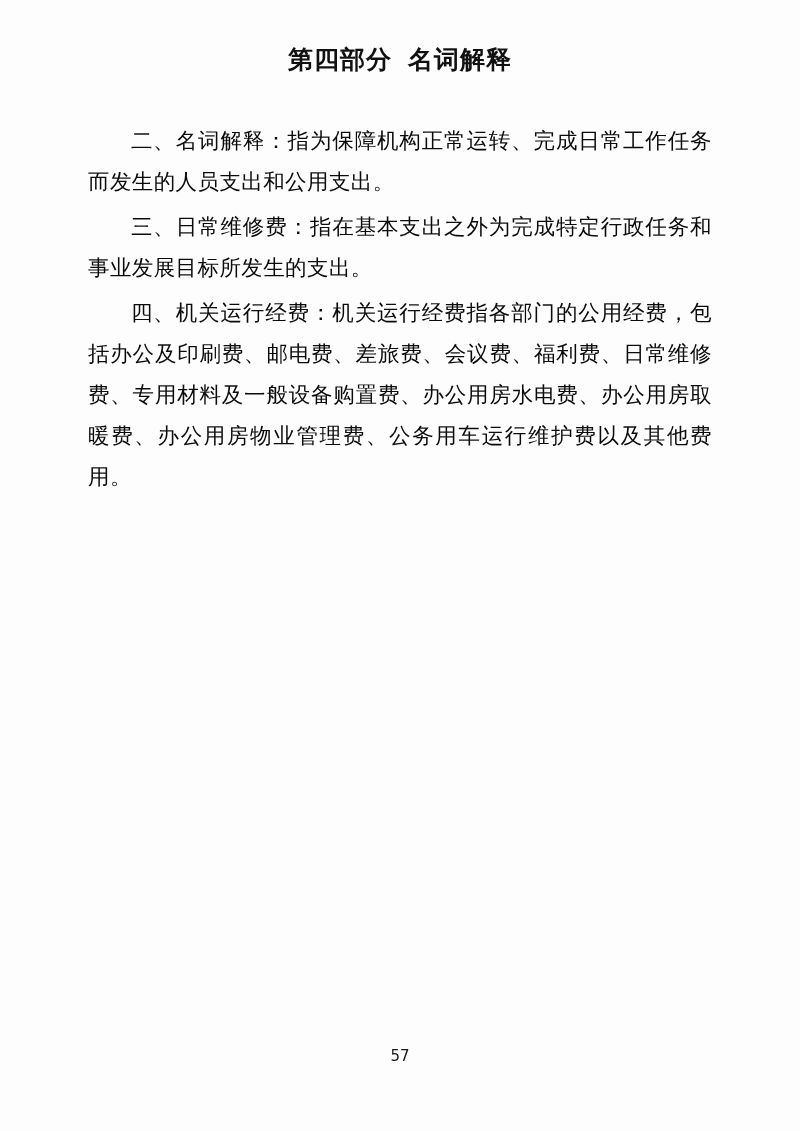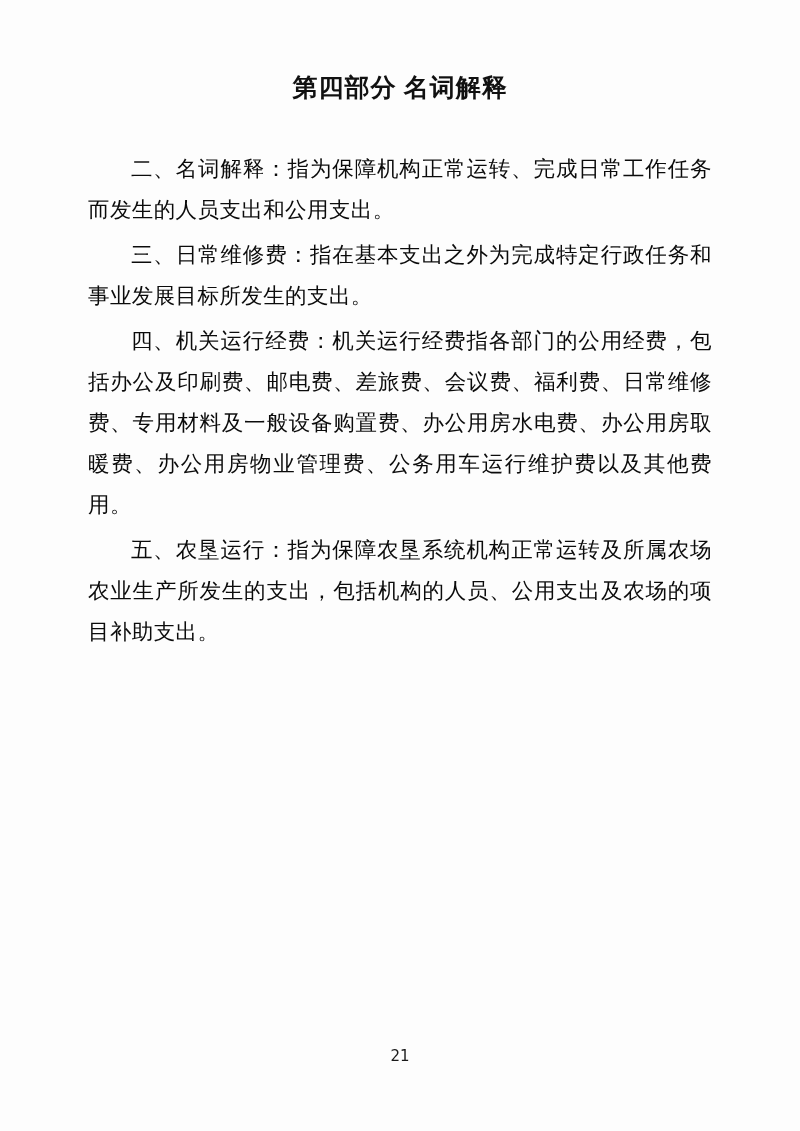--- a/index.html
+++ b/index.html
@@ -17,26 +17,26 @@
   .page {
     position: relative;
     width: 800px;
     height: 1131px;
     box-sizing: border-box;
     padding: 0 88px;
     background: #fdfdfd;
   }
   .doc-title {
     margin: 0;
-    padding-top: 71px;
+    padding-top: 43px;
     text-align: center;
     font-size: 25px;
     font-weight: bold;
     letter-spacing: 1px;
-    font-family: Liberation Serif, serif;
+    font-family: Liberation Mono, monospace;
     color: #111111;
   }
   .body-block {
     margin-top: 44px;
   }
   .para {
     margin: 0 0 4px 0;
     font-size: 21.5px;
     line-height: 41px;
     text-indent: 43px;
@@ -61,18 +61,17 @@
 <body>
 
 <div class="page">
 
   <h1 class="doc-title">第四部分  名词解释</h1>
 
   <div class="body-block">
     <p class="para">二、名词解释：指为保障机构正常运转、完成日常工作任务而发生的人员支出和公用支出。</p>
     <p class="para">三、日常维修费：指在基本支出之外为完成特定行政任务和事业发展目标所发生的支出。</p>
     <p class="para">四、机关运行经费：机关运行经费指各部门的公用经费，包括办公及印刷费、邮电费、差旅费、会议费、福利费、日常维修费、专用材料及一般设备购置费、办公用房水电费、办公用房取暖费、办公用房物业管理费、公务用车运行维护费以及其他费用。</p>
-    <p class="para">五、农垦运行：指为保障农垦系统机构正常运转及所属农场农业生产所发生的支出，包括机构的人员、公用支出及农场的项目补助支出。</p>
   </div>
 
-  <div class="page-number">21</div>
+  <div class="page-number">57</div>
 
 </div>
 
 </body></html>

